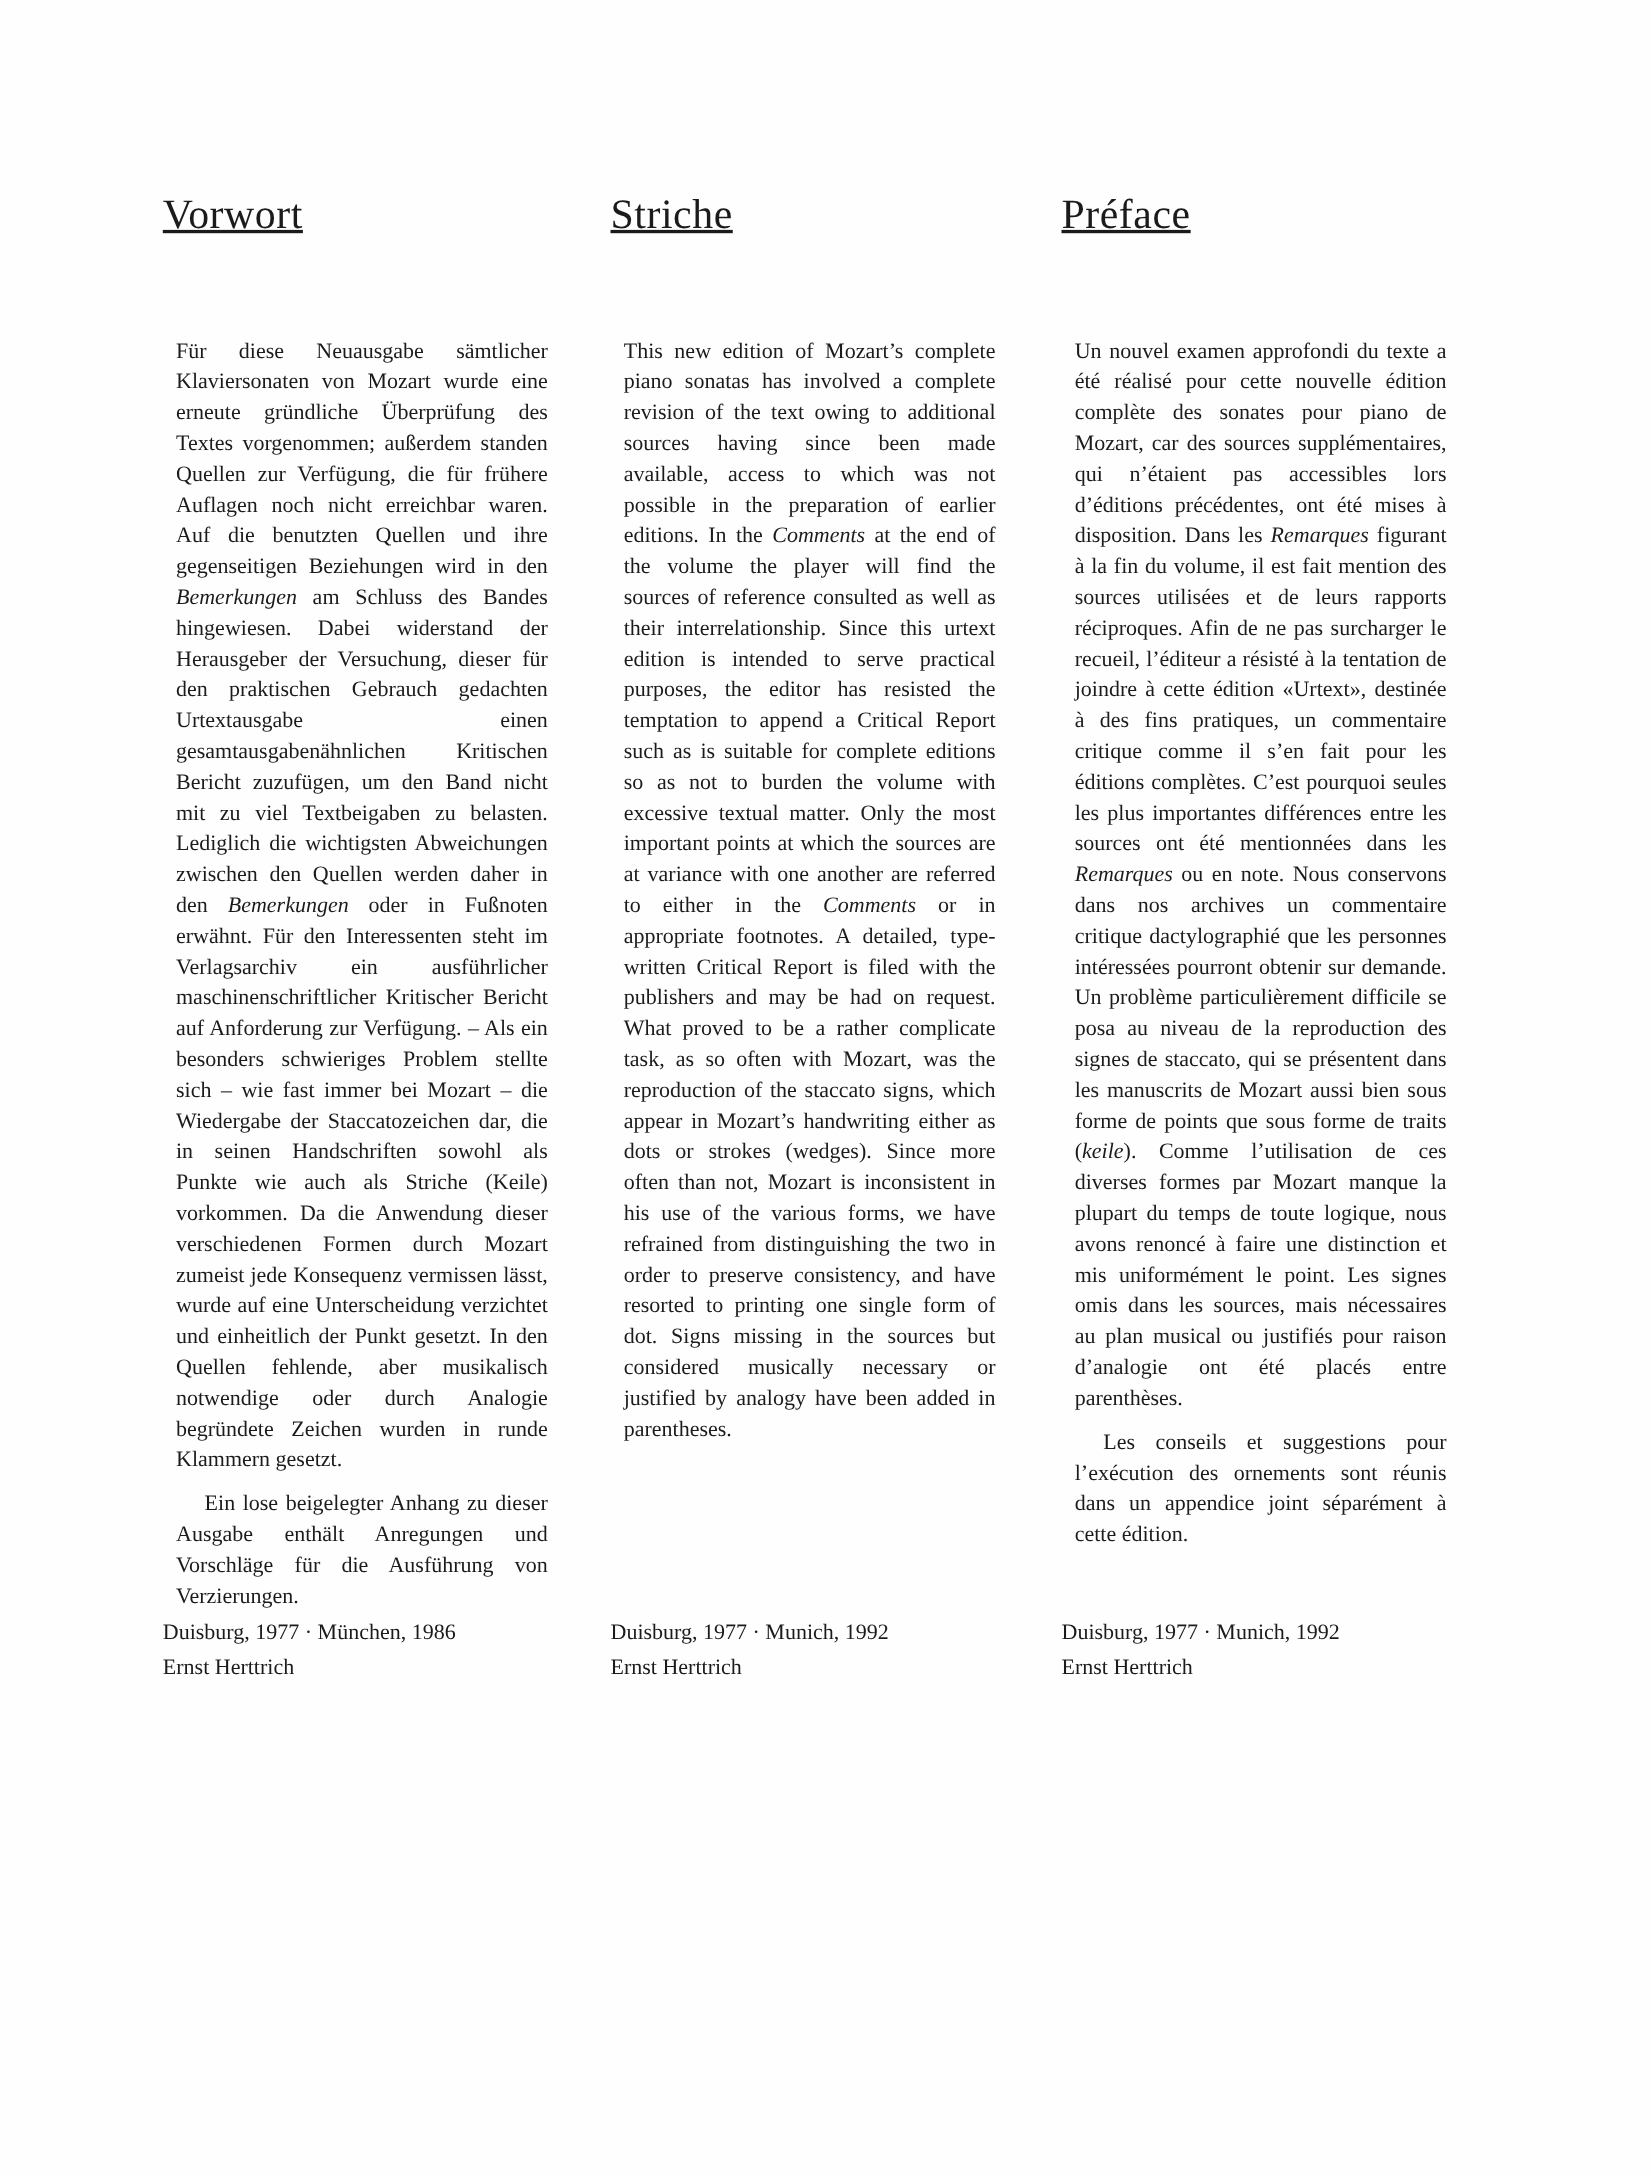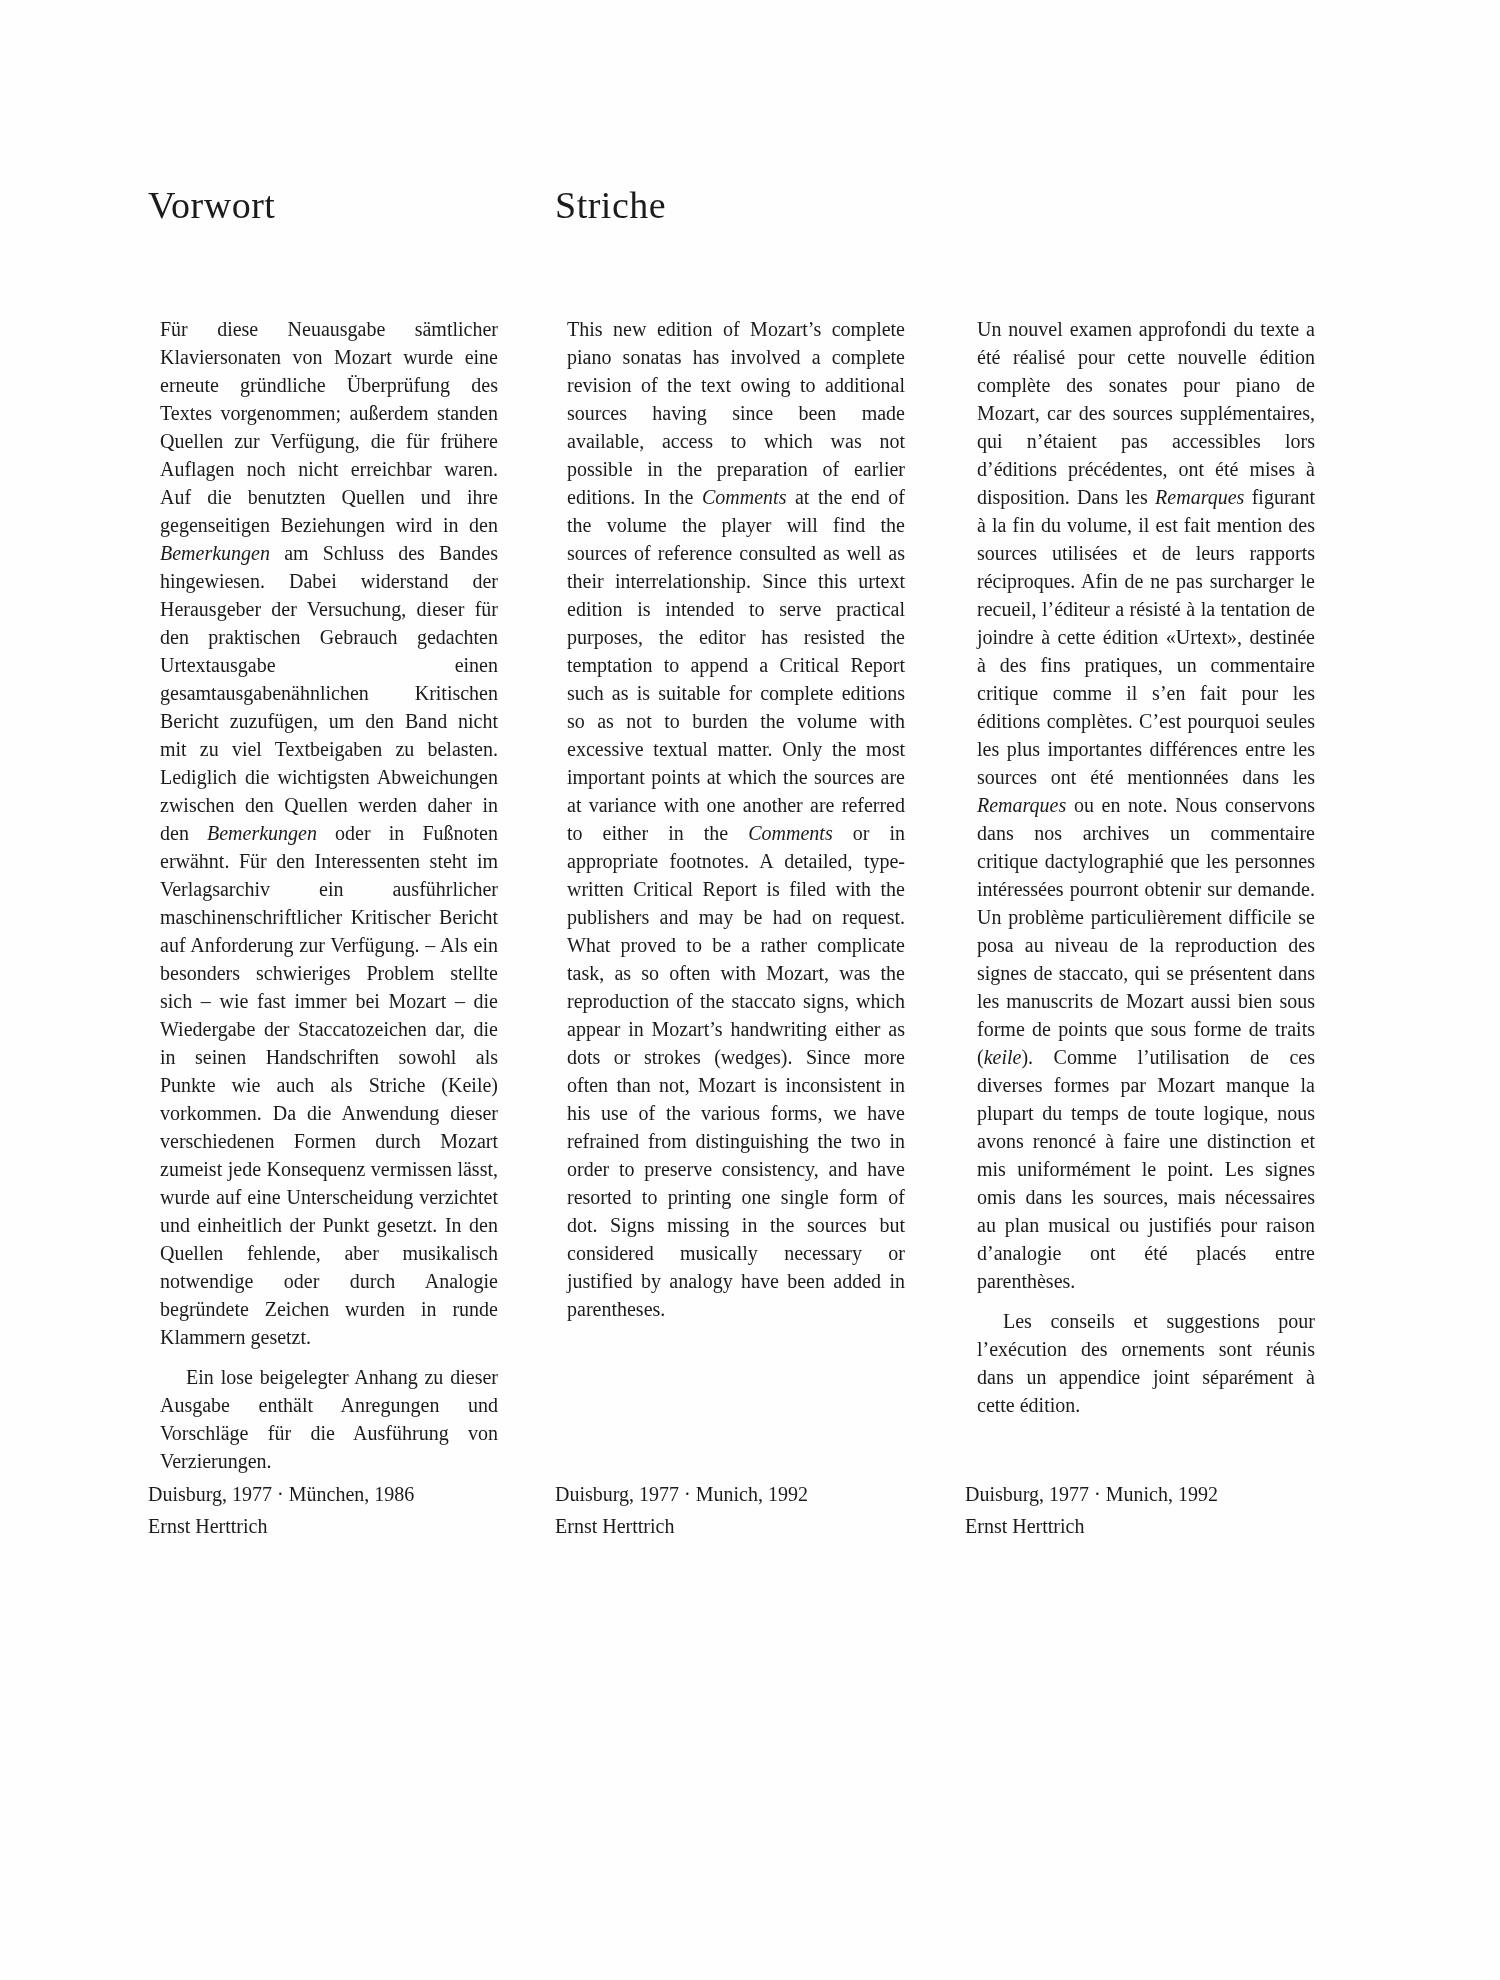--- a/index.html
+++ b/index.html
@@ -11,23 +11,24 @@
     position: relative;
     width: 1500px;
     height: 1980px;
     background: #fefefe;
     color: #1b1b1b;
     margin: 0 auto;
     overflow: hidden;
   }
   .col {
     position: absolute;
-    top: 185px;
+    top: 175px;
     width: 362px;
     height: 1700px;
+    text-decoration: underline;
   }
   .col-de { left: 148px; }
   .col-en { left: 555px; }
   .col-fr { left: 965px; }
   .heading {
     font-size: 38px;
     font-weight: 400;
     line-height: 1.1;
     margin: 0;
     letter-spacing: 0.5px;
@@ -80,20 +81,21 @@
     <div class="body-text">
       <p>This new edition of Mozart’s complete piano sonatas has involved a complete revision of the text owing to additional sources having since been made available, access to which was not possible in the preparation of earlier editions. In the <i>Comments</i> at the end of the volume the player will find the sources of reference consulted as well as their interrelationship. Since this urtext edition is intended to serve practical purposes, the editor has resisted the temptation to append a Critical Report such as is suitable for complete editions so as not to burden the volume with excessive textual matter. Only the most important points at which the sources are at variance with one another are referred to either in the <i>Comments</i> or in appropriate footnotes. A detailed, type-written Critical Report is filed with the publishers and may be had on request. What proved to be a rather complicate task, as so often with Mozart, was the reproduction of the staccato signs, which appear in Mozart’s handwriting either as dots or strokes (wedges). Since more often than not, Mozart is inconsistent in his use of the various forms, we have refrained from distinguishing the two in order to preserve consistency, and have resorted to printing one single form of dot. Signs missing in the sources but considered musically necessary or justified by analogy have been added in parentheses.</p>
     </div>
     <div class="imprint">
       <div>Duisburg, 1977 · Munich, 1992</div>
       <div>Ernst Herttrich</div>
     </div>
   </section>
 
   <section class="col col-fr" lang="fr">
+    <h1 class="heading">Préface</h1>
     <div class="body-text">
       <p>Un nouvel examen approfondi du texte a été réalisé pour cette nouvelle édition complète des sonates pour piano de Mozart, car des sources supplémentaires, qui n’étaient pas accessibles lors d’éditions précédentes, ont été mises à disposition. Dans les <i>Remarques</i> figurant à la fin du volume, il est fait mention des sources utilisées et de leurs rapports réciproques. Afin de ne pas surcharger le recueil, l’éditeur a résisté à la tentation de joindre à cette édition «Urtext», destinée à des fins pratiques, un commentaire critique comme il s’en fait pour les éditions complètes. C’est pourquoi seules les plus importantes différences entre les sources ont été mentionnées dans les <i>Remarques</i> ou en note. Nous conservons dans nos archives un commentaire critique dactylographié que les personnes intéressées pourront obtenir sur demande. Un problème particulièrement difficile se posa au niveau de la reproduction des signes de staccato, qui se présentent dans les manuscrits de Mozart aussi bien sous forme de points que sous forme de traits (<i>keile</i>). Comme l’utilisation de ces diverses formes par Mozart manque la plupart du temps de toute logique, nous avons renoncé à faire une distinction et mis uniformément le point. Les signes omis dans les sources, mais nécessaires au plan musical ou justifiés pour raison d’analogie ont été placés entre parenthèses.</p>
       <p class="p-indent">Les conseils et suggestions pour l’exécution des ornements sont réunis dans un appendice joint séparément à cette édition.</p>
     </div>
     <div class="imprint">
       <div>Duisburg, 1977 · Munich, 1992</div>
       <div>Ernst Herttrich</div>
     </div>
   </section>
 

